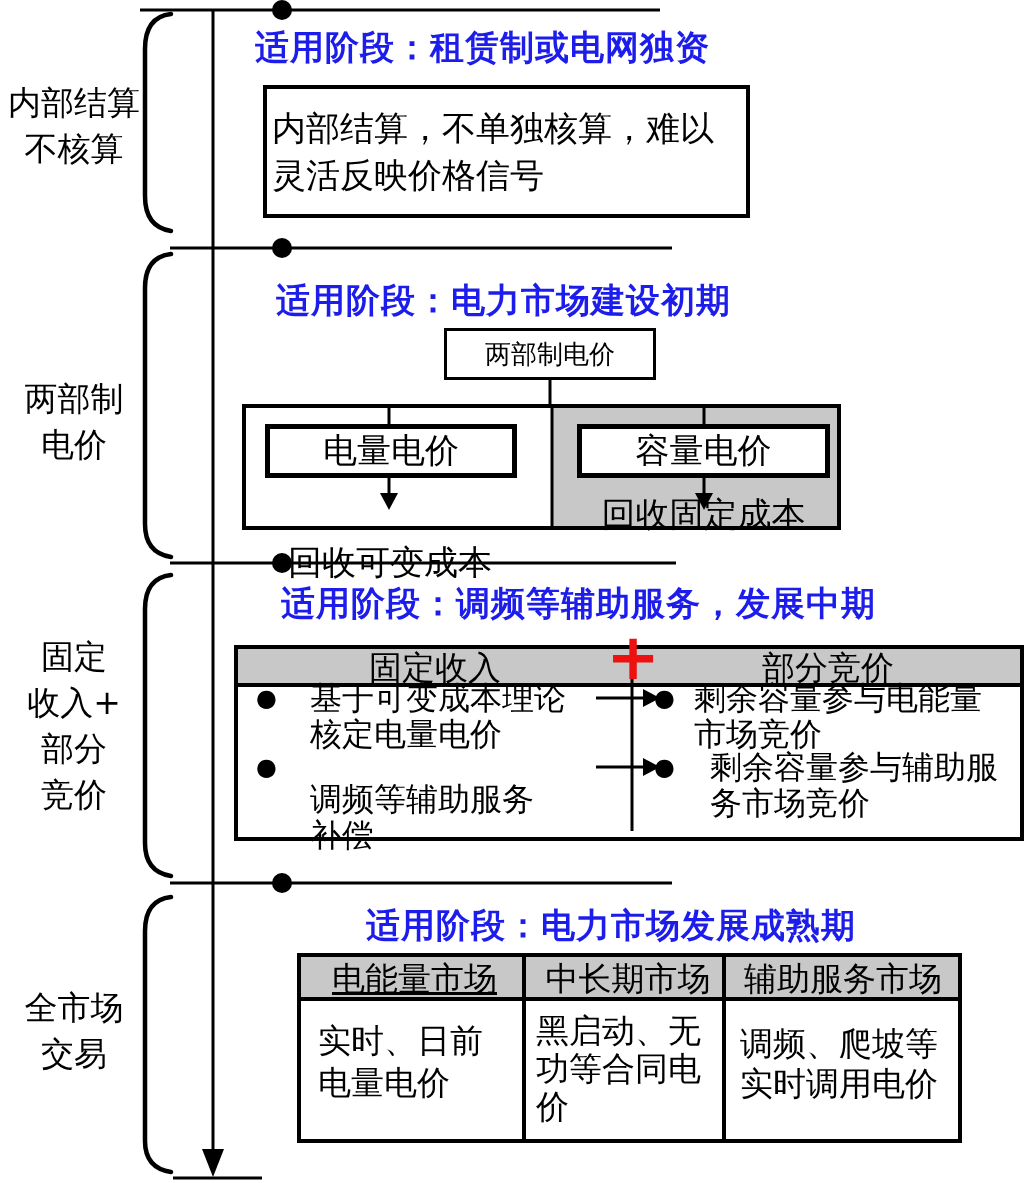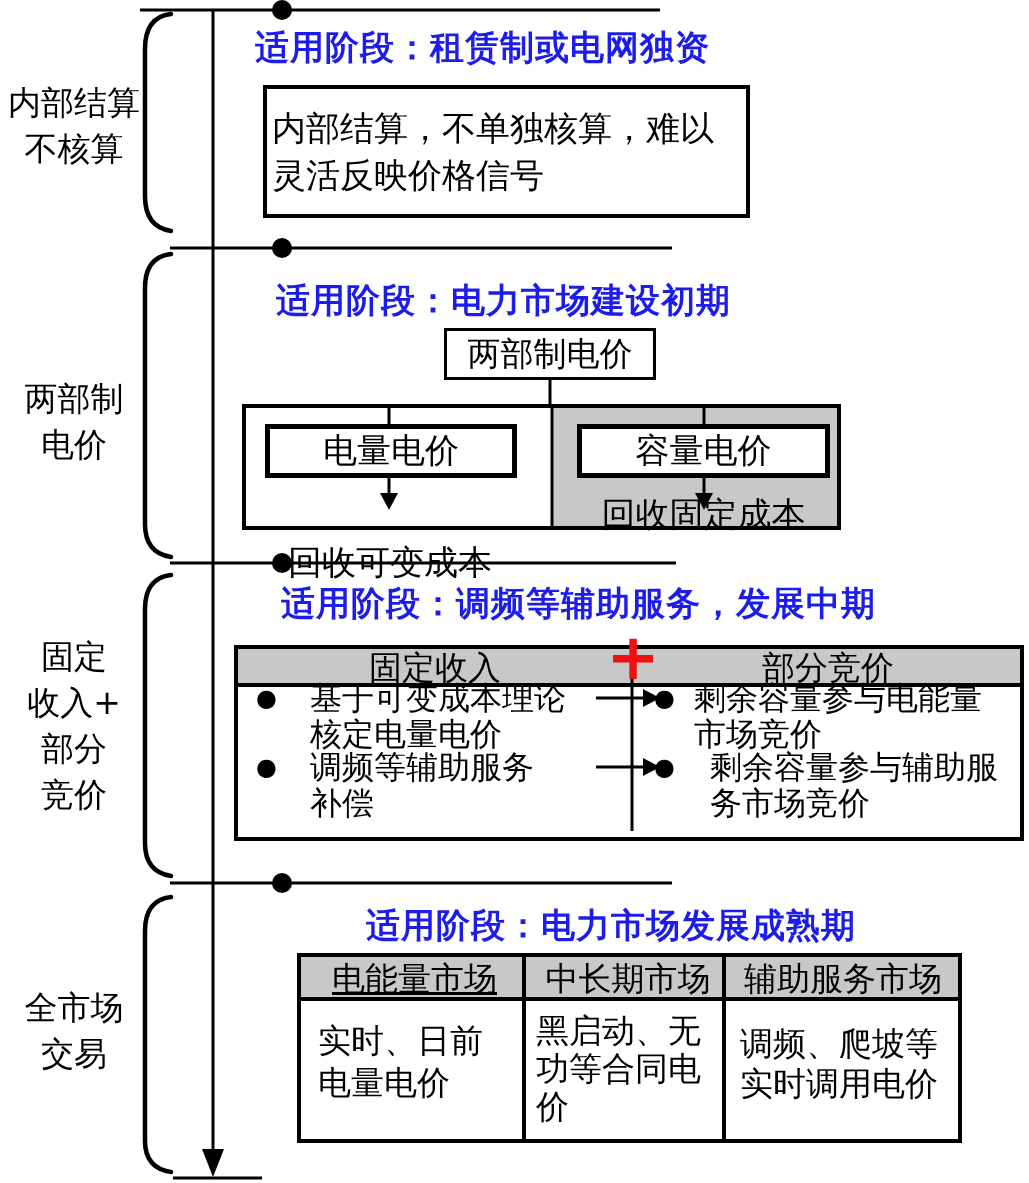--- a/index.html
+++ b/index.html
@@ -55,21 +55,21 @@
   <div class="abs bracket-label" style="top:985px;">全市场
 交易</div>
 
   <div class="abs stage-heading" style="left:255px;top:28px;">适用阶段：租赁制或电网独资</div>
   <div class="abs bbox note-box" style="left:263px;top:85px;width:487px;height:133px;padding-left:5px;">
     <span class="pre">内部结算，不单独核算，难以
 灵活反映价格信号</span>
   </div>
 
   <div class="abs stage-heading" style="left:276px;top:281px;">适用阶段：电力市场建设初期</div>
-  <div class="abs bbox center-text" style="left:444px;top:328px;width:212px;height:52px;border-width:3px;font-size:33px;">两部制电价</div>
+  <div class="abs bbox center-text" style="left:444px;top:328px;width:212px;height:52px;border-width:3px;font-size:26px;">两部制电价</div>
   <div class="abs bbox" style="left:242px;top:404px;width:599px;height:126px;"></div>
   <div class="abs" style="left:553px;top:408px;width:284px;height:118px;background:var(--gray);"></div>
 
   <div class="abs inner-box center-text" style="left:265px;top:424px;width:252px;height:54px;">电量电价</div>
   <div class="abs inner-box center-text" style="left:577px;top:424px;width:253px;height:54px;">容量电价</div>
 
   <div class="abs result-text" style="left:250px;top:496px;width:280px;margin-top:48px;">回收可变成本</div>
   <div class="abs result-text" style="left:560px;top:496px;width:287px;">回收固定成本</div>
 
   <div class="abs stage-heading" style="left:281px;top:584px;">适用阶段：调频等辅助服务，发展中期</div>
@@ -82,21 +82,21 @@
 
   <div class="abs plus-sign" style="left:601px;top:623px;">+</div>
 
   <div class="abs bullet-item" style="left:256px;top:680px;">
     <span class="dot">●</span>
     <span class="txt" style="margin-left:26px;">基于可变成本理论
 核定电量电价</span>
   </div>
   <div class="abs bullet-item" style="left:256px;top:749px;">
     <span class="dot">●</span>
-    <span class="txt" style="margin-left:26px;">调频等辅助服务
+    <span class="txt" style="margin-left:26px;margin-top:32px;">调频等辅助服务
 补偿</span>
   </div>
   <div class="abs bullet-item" style="left:654px;top:680px;">
     <span class="dot">●</span>
     <span class="txt" style="margin-left:12px;">剩余容量参与电能量
 市场竞价</span>
   </div>
   <div class="abs bullet-item" style="left:654px;top:749px;">
     <span class="dot">●</span>
     <span class="txt" style="margin-left:28px;">剩余容量参与辅助服

